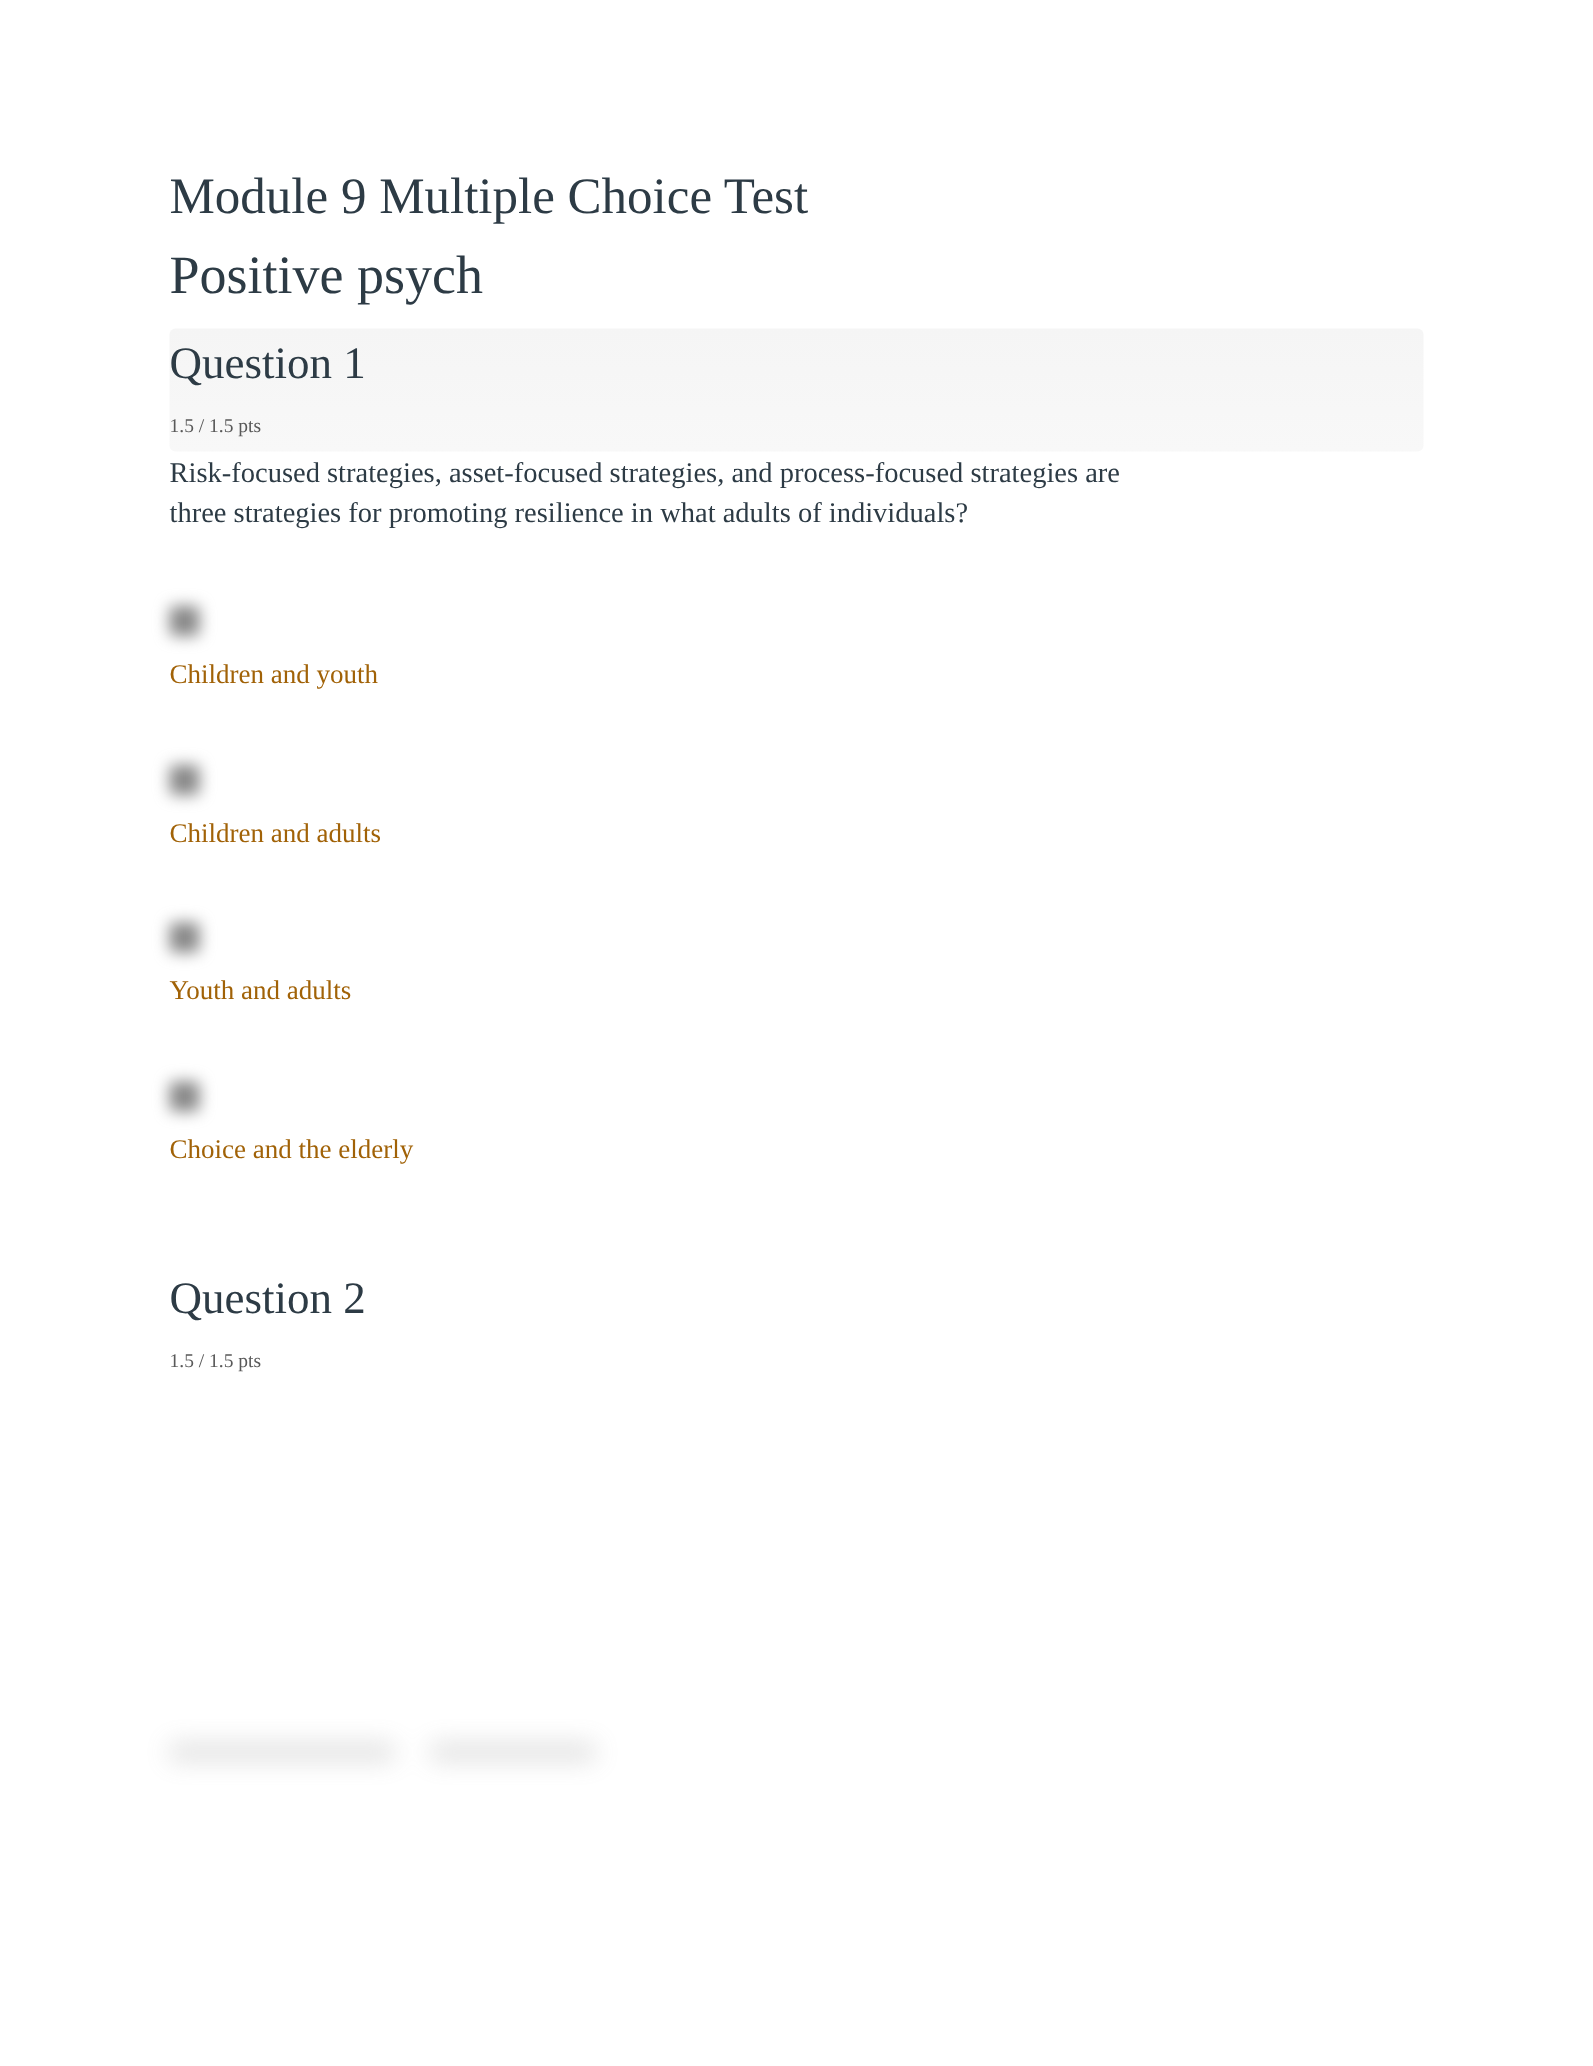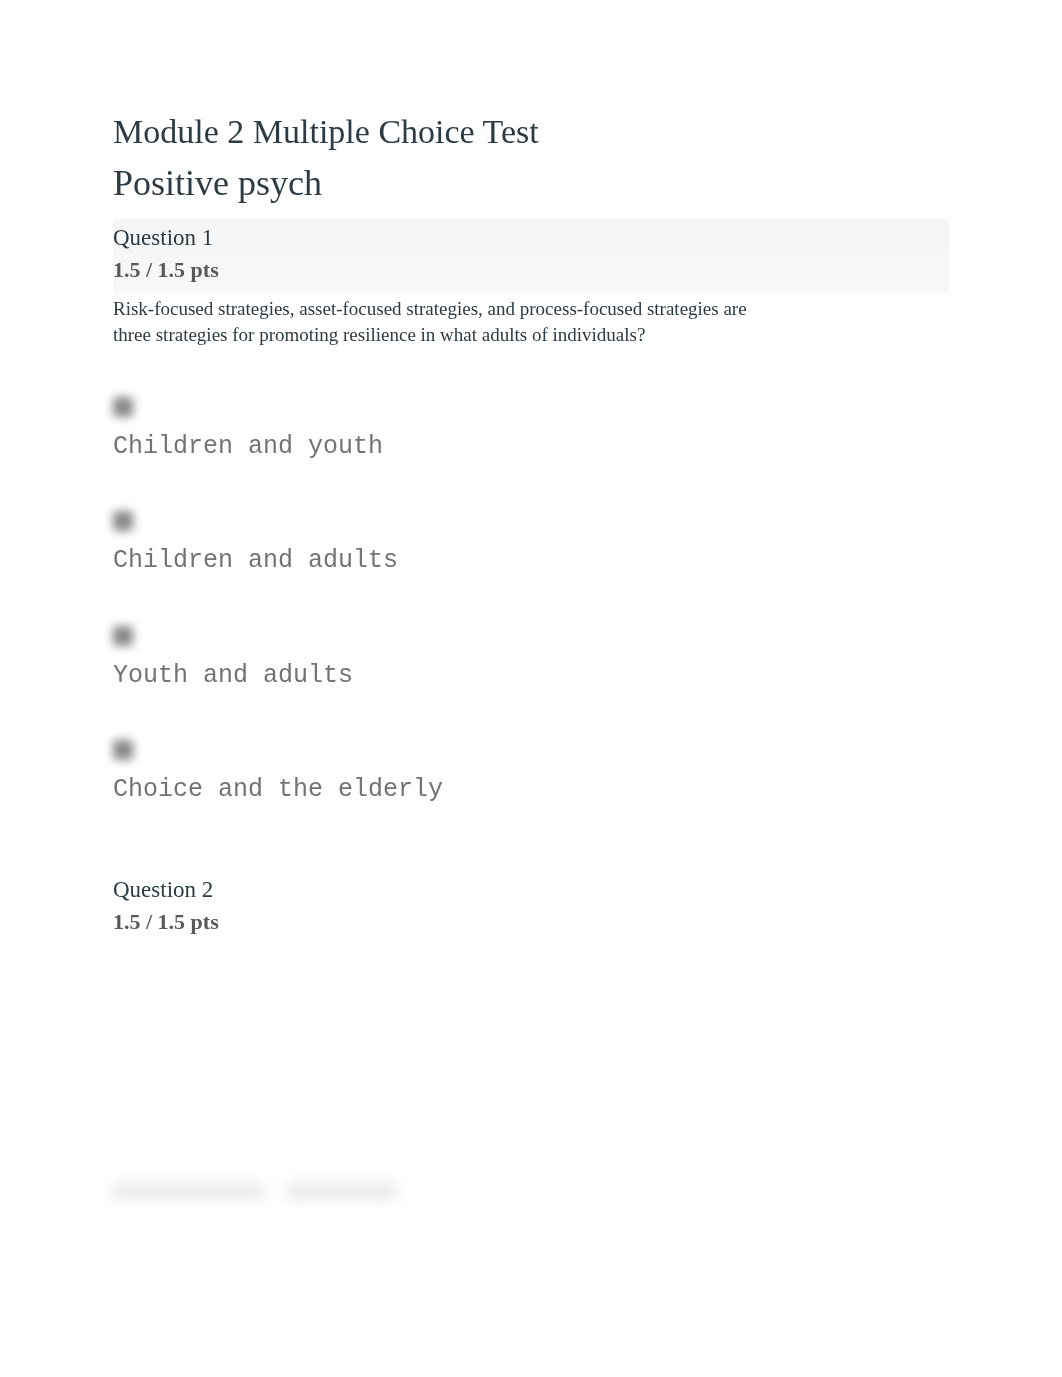--- a/index.html
+++ b/index.html
@@ -29,31 +29,31 @@
       line-height: 1.3;
       margin-bottom: 12px;
     }
     .question-header {
       background: linear-gradient(to bottom, #f5f5f5, #f8f8f8);
       border-radius: 4px;
       padding: 4px 0 8px 0;
       margin-bottom: 2px;
     }
     .question-number {
-      font-size: 23px;
+      font-size: 30px;
       font-weight: normal;
       color: #2d3b45;
       line-height: 1.3;
     }
     .question-points {
-      font-size: 22px;
-      font-weight: bold;
+      font-size: 13px;
+      font-weight: normal;
       color: #595959;
       line-height: 1.4;
-      margin-top: 2px;
+      margin-top: 13px;
     }
     .question-text {
       font-size: 19px;
       font-weight: normal;
       color: #2d3b45;
       line-height: 1.4;
       margin-top: 2px;
       max-width: 640px;
     }
     .answer-block {
@@ -61,25 +61,24 @@
     }
     .answer-blur {
       width: 20px;
       height: 20px;
       filter: blur(5px);
       background: #888;
       border-radius: 3px;
       margin-bottom: 14px;
     }
     .answer-text {
-      font-size: 25px;
+      font-size: 18px;
       font-weight: normal;
-      color: #737373;
+      color: #a16207;
       line-height: 1.3;
-      font-family: Liberation Mono, monospace;
     }
     .question2-wrap {
       margin-top: 68px;
     }
     .blur-area {
       margin-top: 245px;
       height: 20px;
       filter: blur(8px);
       opacity: 0.3;
     }
@@ -87,21 +86,21 @@
       display: inline-block;
       height: 12px;
       background: #999;
       margin-right: 20px;
       border-radius: 2px;
     }
   </style>
 </head>
 <body>
 
-<h1 class="page-title">Module 2 Multiple Choice Test</h1>
+<h1 class="page-title">Module 9 Multiple Choice Test</h1>
 <h2 class="page-subtitle">Positive psych</h2>
 
 <div class="question-header">
   <div class="question-number">Question 1</div>
   <div class="question-points">1.5 / 1.5 pts</div>
 </div>
 <div class="question-text">Risk-focused strategies, asset-focused strategies, and process-focused strategies are three strategies for promoting resilience in what adults of individuals?</div>
 
 <div class="answer-block">
   <div class="answer-blur"></div>

